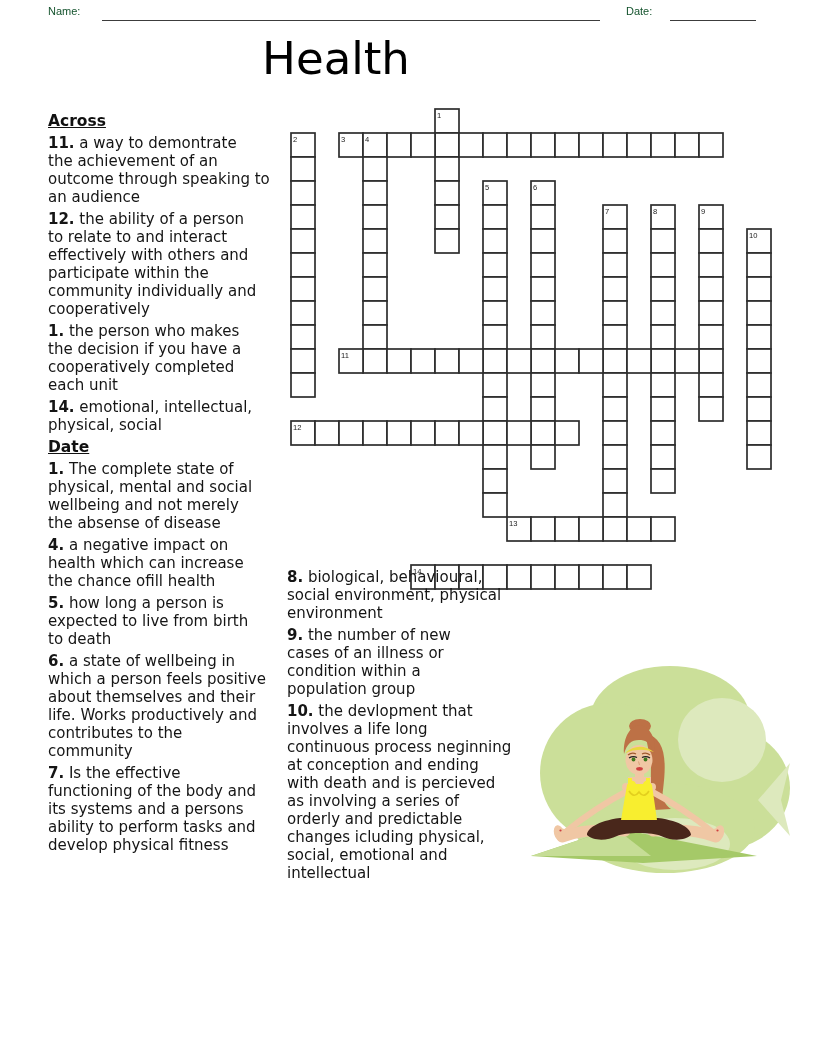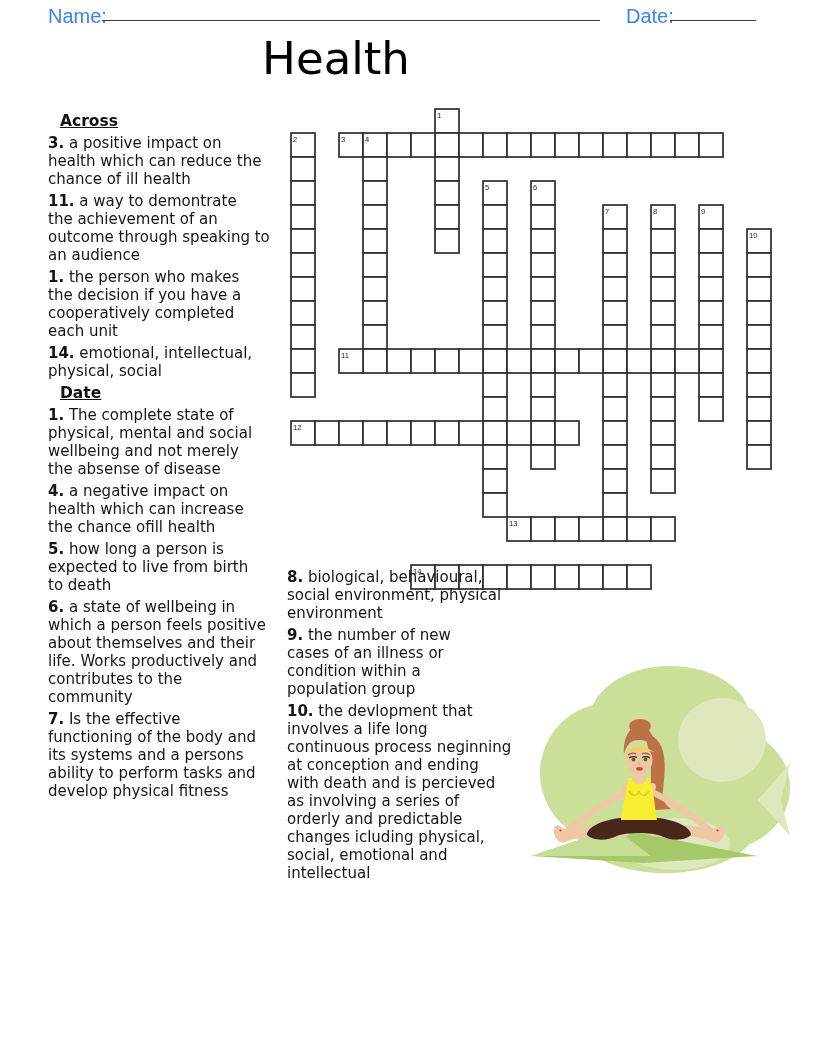--- a/index.html
+++ b/index.html
@@ -3,33 +3,33 @@
 <meta charset="utf-8">
 <style>
   html,body{margin:0;padding:0;background:#ffffff;}
   body{
     position:relative;width:816px;height:1056px;overflow:hidden;
     font-family:"DejaVu Sans",sans-serif;color:#111;
   }
   
   .hdr-label{
     position:absolute;font-family:"Liberation Sans",sans-serif;
-    font-size:20px;color:#3b82f6;top:5px;
+    font-size:11px;color:#14532d;top:5px;
   }
   .hline{position:absolute;top:5px;height:15px;border-bottom:1.6px solid #3c3c3c;}
   
   .title{
     position:absolute;top:33px;left:0;width:672px;text-align:center;
     font-size:45px;color:#000;line-height:52px;
   }
   
   .col{position:absolute;}
   .col h3{
     font-size:15.5px;font-weight:bold;text-decoration:underline;
-    margin:0 0 4px 12px;line-height:18px;color:#111;
+    margin:0 0 4px 0;line-height:18px;color:#111;
   }
   .clue{margin:0 0 4px 0;font-size:15px;line-height:18px;color:#151515;}
   .clue b{font-weight:bold;}
   .ct{white-space:pre;}
   
   #grid-wrap{position:absolute;left:290px;top:108px;width:482px;height:482px;}
   .gcell{fill:#ffffff;stroke:#2d2d2d;stroke-width:1.7;}
   .gnum{font-family:"Liberation Sans",sans-serif;font-size:7.6px;fill:#222;}
   
   #illu{position:absolute;left:525px;top:658px;width:272px;height:226px;z-index:0;}
@@ -207,27 +207,30 @@
       <text x="459" y="129.5" class="gnum">10</text>
       <text x="51" y="249.5" class="gnum">11</text>
       <text x="3" y="321.5" class="gnum">12</text>
       <text x="219" y="417.5" class="gnum">13</text>
       <text x="123" y="465.5" class="gnum">14</text>
     </svg>
 </div>
 
 <div class="col" style="left:48px;top:112px;width:250px">
   <h3>Across</h3>
-  <p class="clue"><b>3.</b> <span class="ct">a positive impact on
-health which can reduce the
-chance of ill health</span></p>
   <p class="clue"><b>11.</b> <span class="ct">a way to demontrate
 the achievement of an
 outcome through speaking to
 an audience</span></p>
+  <p class="clue"><b>12.</b> <span class="ct">the ability of a person
+to relate to and interact
+effectively with others and
+participate within the
+community individually and
+cooperatively</span></p>
   <p class="clue"><b>1.</b> <span class="ct">the person who makes
 the decision if you have a
 cooperatively completed
 each unit</span></p>
   <p class="clue"><b>14.</b> <span class="ct">emotional, intellectual,
 physical, social</span></p>
   <h3>Date</h3>
   <p class="clue"><b>1.</b> <span class="ct">The complete state of
 physical, mental and social
 wellbeing and not merely

